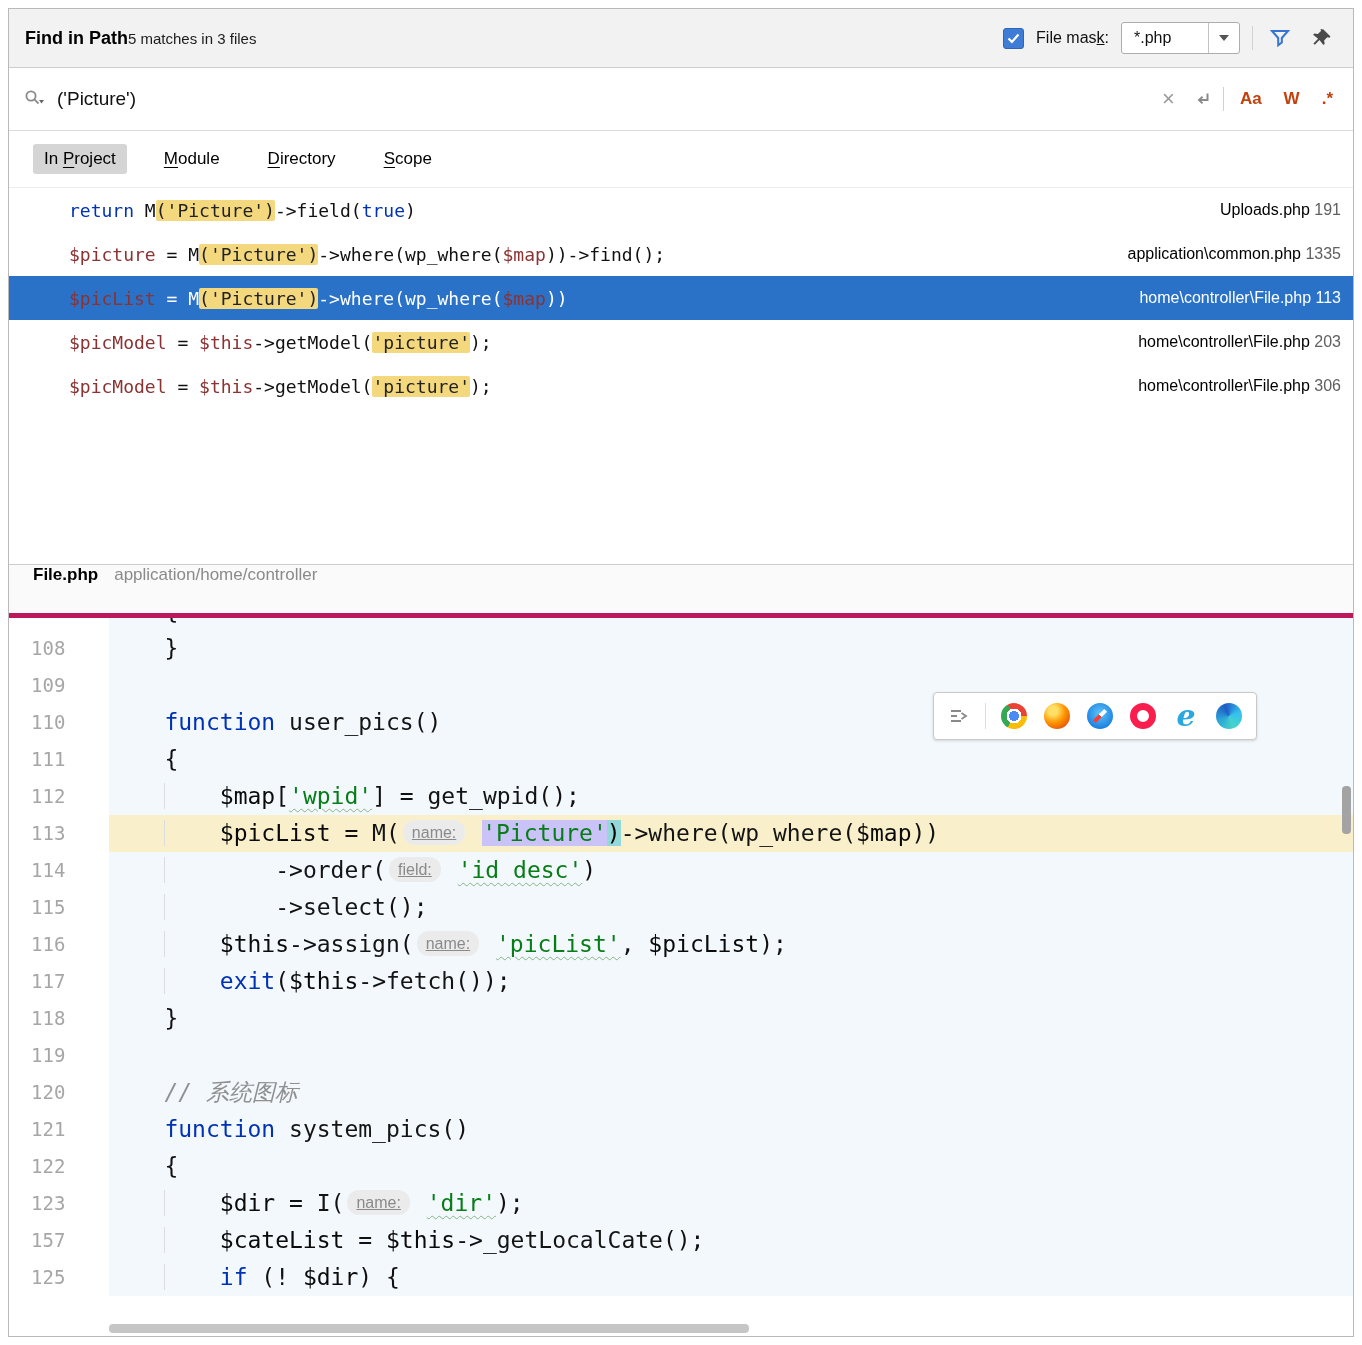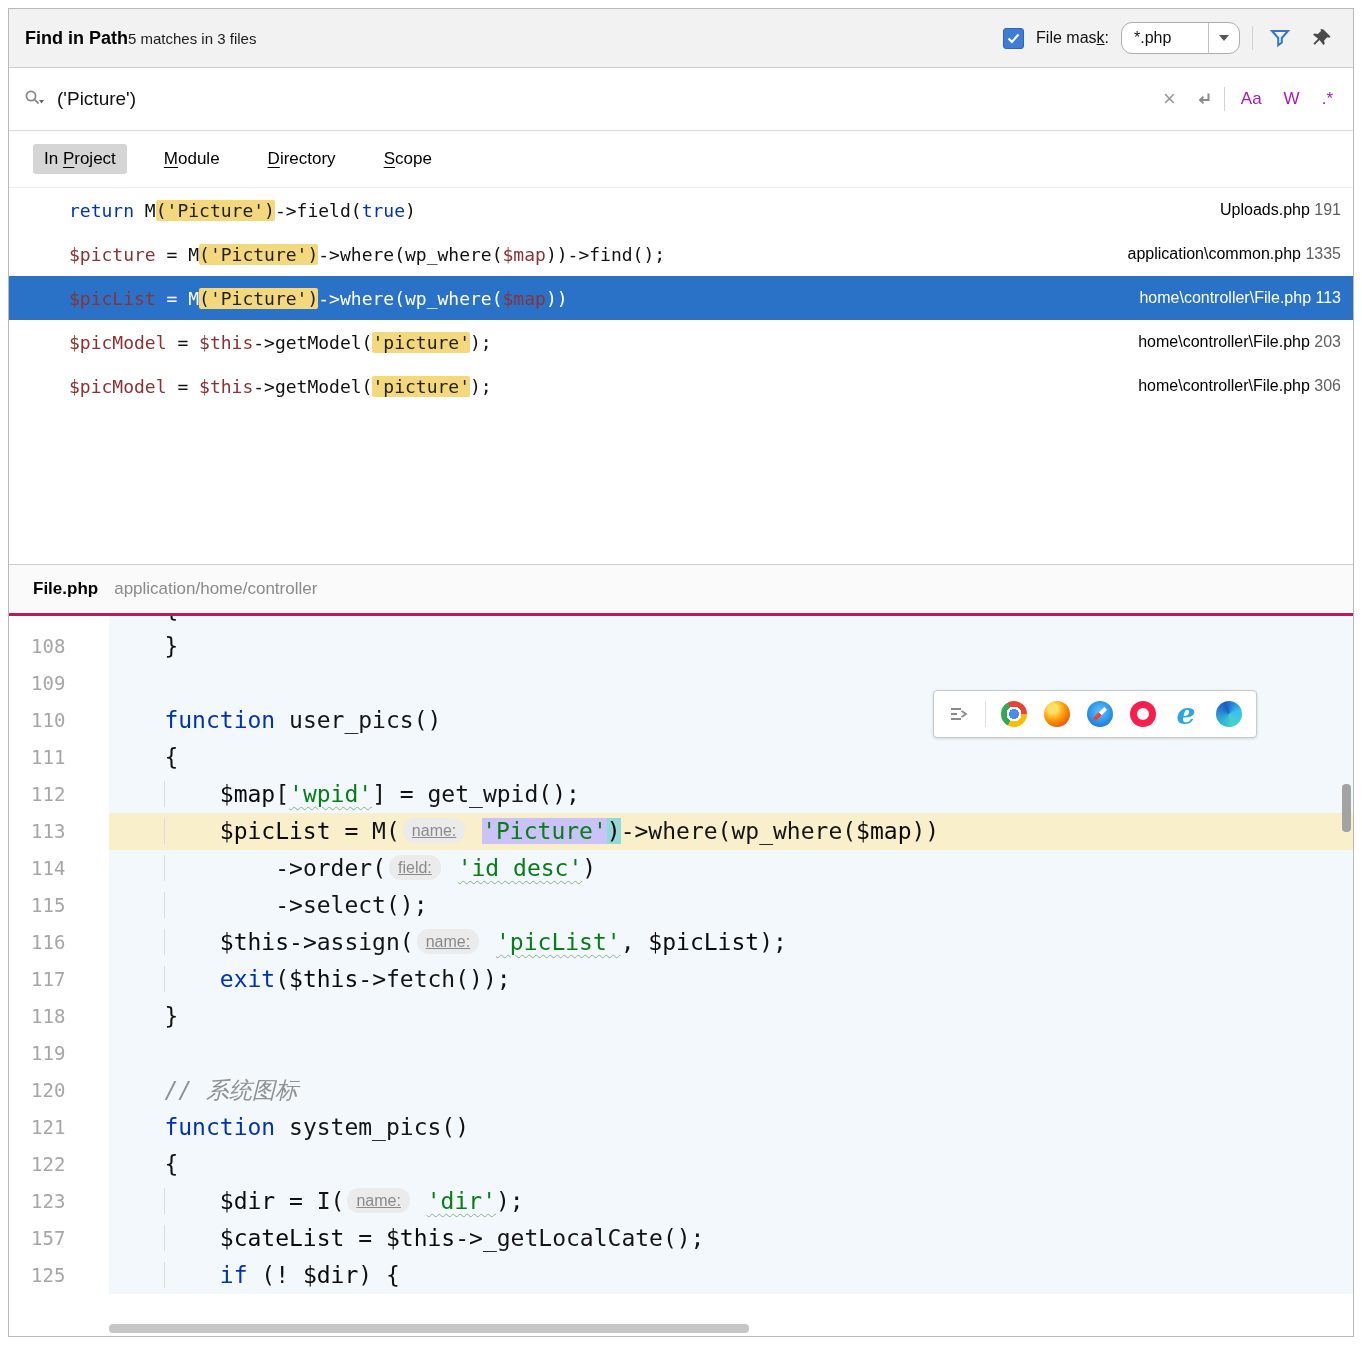--- a/index.html
+++ b/index.html
@@ -11,33 +11,33 @@
   
   .titlebar{flex:0 0 58px;background:#f2f2f2;border-bottom:1px solid #cdcdcd;
             display:flex;align-items:center;padding:0 16px;}
   .ttl{font-size:18px;font-weight:bold;color:#000;}
   .subttl{font-size:15px;color:#1c1c1c;}
   .tb-spacer{flex:1;}
   .tb-right{display:flex;align-items:center;gap:12px;}
   .cbx{width:19px;height:19px;background:#3f7cd6;border:1px solid #2f64b6;border-radius:3px;
        display:flex;align-items:center;justify-content:center;}
   .cbx-label{font-size:16px;color:#111;}
-  .combo{display:flex;align-items:stretch;border:1px solid #adadad;border-radius:11px;background:#fff;height:30px;}
+  .combo{display:flex;align-items:stretch;border:1px solid #adadad;border-radius:3px;background:#fff;height:30px;}
   .combo-val{display:flex;align-items:center;padding:0 12px;font-size:16px;min-width:62px;}
   .combo-btn{width:30px;border-left:1px solid #c3c3c3;display:flex;align-items:center;justify-content:center;}
   .caret-down{width:0;height:0;border-left:5px solid transparent;border-right:5px solid transparent;border-top:6px solid #555;}
   .vsep{width:1px;height:24px;background:#d2d2d2;}
   .iconbtn{width:30px;height:30px;display:flex;align-items:center;justify-content:center;border-radius:3px;}
 
   
   .searchbar{flex:0 0 62px;border-bottom:1px solid #dcdcdc;background:#fff;
              display:flex;align-items:center;padding:0 14px;gap:10px;}
   .query{flex:1;font-size:19px;color:#111;white-space:pre;}
   .sicon{display:flex;align-items:center;justify-content:center;}
-  .txt-toggle{font-size:17px;color:#a21caf;font-weight:400;padding:0 6px;}
+  .txt-toggle{font-size:17px;color:#c2410c;font-weight:700;padding:0 6px;}
   .clear-x{font-size:22px;color:#9a9a9a;padding:0 6px;line-height:1;}
 
   
   .tabsbar{flex:0 0 56px;display:flex;align-items:center;gap:26px;padding:0 24px;
            border-bottom:1px solid #ececec;background:#fff;}
   .tab{font-size:17px;color:#000;padding:5px 11px;border-radius:3px;}
   .tab.on{background:#d5d5d5;}
   .tab u{text-underline-offset:3px;}
 
   
@@ -65,22 +65,22 @@
   .sg.hl{background:#f4d87e;color:#222;border-radius:2px;}
   .sg.ssel{color:#067d17;background:#c9c3f7;}
   .sg.br{color:#000;background:#93d9d9;}
   .sg.typo{text-decoration:underline wavy #86b486;text-decoration-thickness:1px;text-underline-offset:4px;}
   .sg.ig{box-shadow:inset 1px 0 0 #dcdcdc;}
   .sg.hint{display:inline-block;font-family:"Liberation Sans","DejaVu Sans",sans-serif;
            font-size:16px;line-height:23px;color:#8a8a8a;background:#ebebeb;
            border-radius:12px;padding:1px 9px;margin:0 3px;vertical-align:3px;text-decoration:underline;}
 
   
-  .pheader{flex:0 0 48px;background:#fafafa;border-top:1px solid #cdcdcd;border-bottom:3px solid #be185d;
-           display:flex;align-items:center;gap:16px;padding:0 24px;}
+  .pheader{flex:0 0 48px;background:#fafafa;border-top:1px solid #cdcdcd;border-bottom:5px solid #be185d;
+           display:flex;align-items:flex-start;gap:16px;padding:0 24px;}
   .pfile{font-size:17px;font-weight:bold;color:#000;}
   .ppath{font-size:17px;color:#8a8a8a;}
 
   
   .editor{flex:1;position:relative;overflow:hidden;background:#fff;
           font-family:"DejaVu Sans Mono","Liberation Mono",monospace;font-size:23px;}
   .code-lines{margin-top:-25px;}
   .cline{display:flex;height:37px;line-height:37px;white-space:pre;}
   .ln{flex:0 0 100px;box-sizing:border-box;padding-left:22px;font-size:19px;color:#a6a6a6;background:#fff;}
   .ct{flex:1;background:#f3f8fc;overflow:hidden;}

